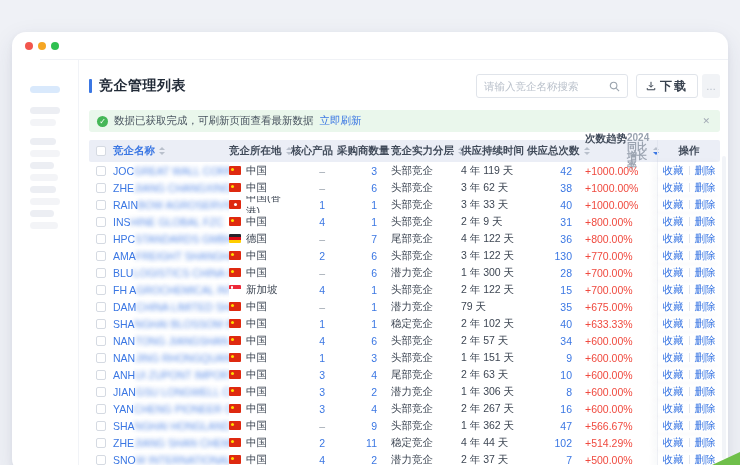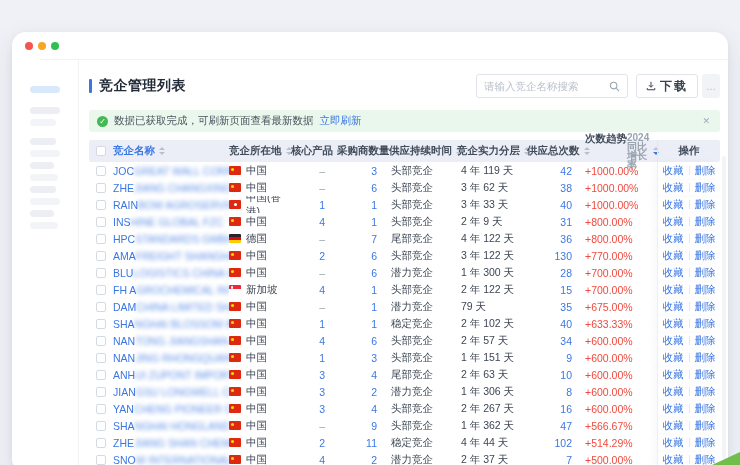--- a/index.html
+++ b/index.html
@@ -196,29 +196,29 @@
                 <span class="car down"></span>
               </span>
             </div>
             <div class="th c-buy">
               <span class="hlabel">采购商数量</span>
               <span class="carets">
                 <span class="car up"></span>
                 <span class="car down"></span>
               </span>
             </div>
-            <div class="th c-dur">
-              <span class="hlabel">供应持续时间</span>
+            <div class="th c-tier">
+              <span class="hlabel">竞企实力分层</span>
               <span class="carets">
                 <span class="car up"></span>
                 <span class="car down"></span>
               </span>
             </div>
-            <div class="th c-tier">
-              <span class="hlabel">竞企实力分层</span>
+            <div class="th c-dur">
+              <span class="hlabel">供应持续时间</span>
               <span class="carets">
                 <span class="car up"></span>
                 <span class="car down"></span>
               </span>
             </div>
             <div class="th c-cnt">
               <span class="hlabel">供应总次数</span>
               <span class="carets">
                 <span class="car up"></span>
                 <span class="car down"></span>

